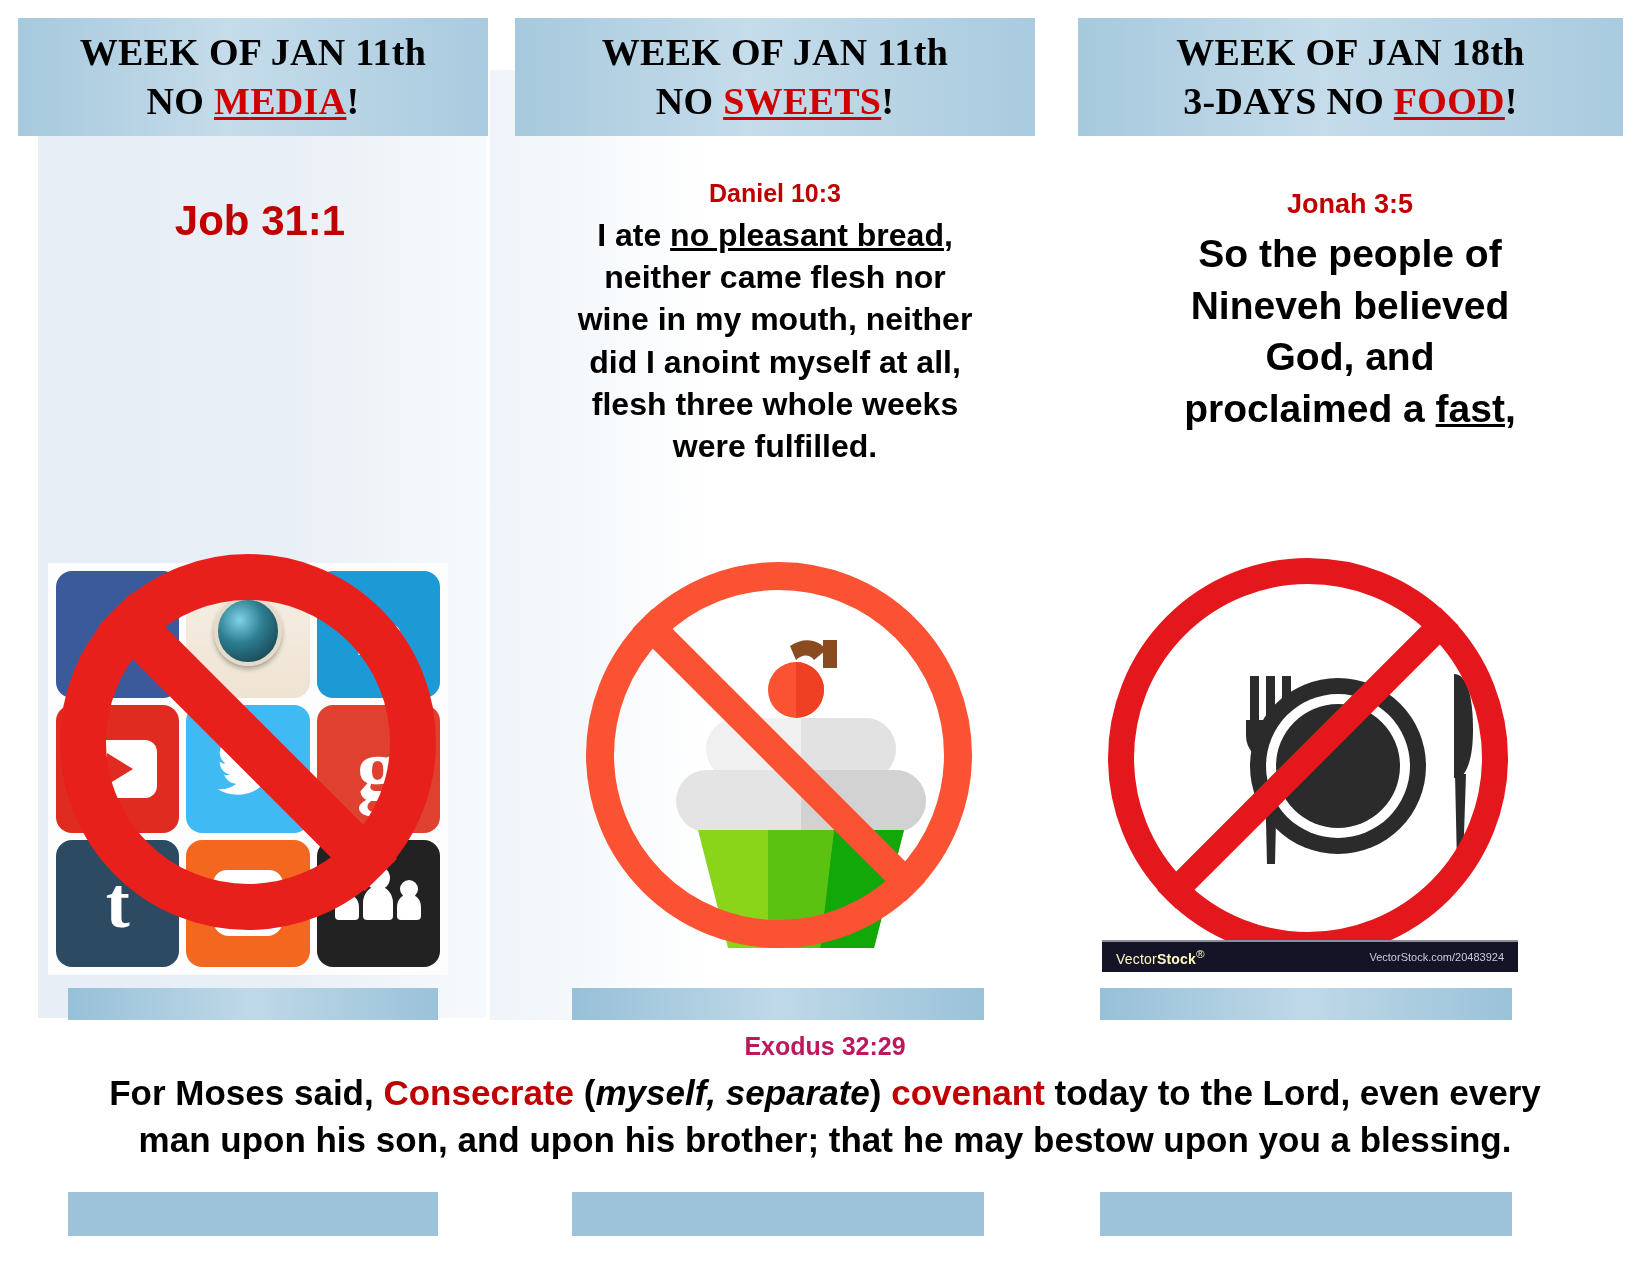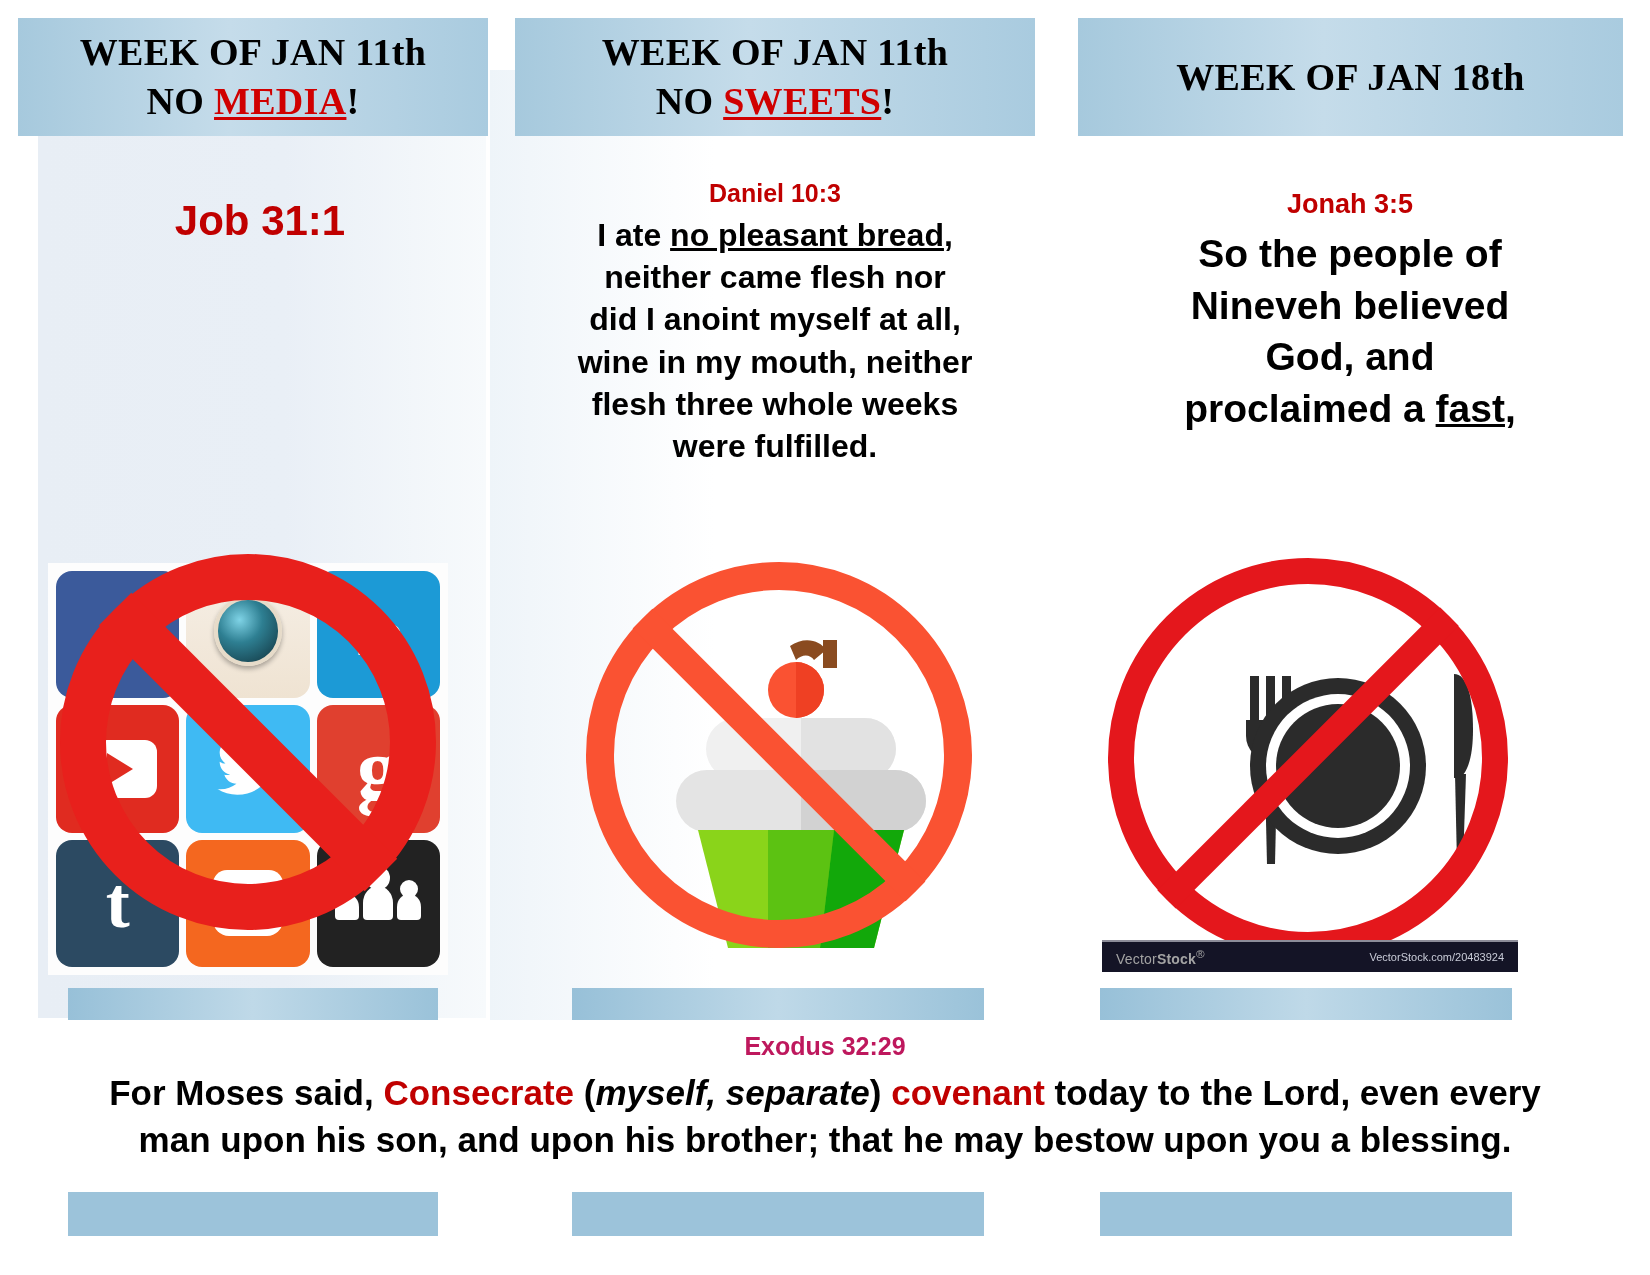--- a/index.html
+++ b/index.html
@@ -194,21 +194,21 @@
   .vs-bar {
     position: absolute;
     background: #141426;
     display: flex;
     align-items: center;
     justify-content: space-between;
     padding: 0 14px;
     box-sizing: border-box;
     border-top: 2px solid #8d8d99;
   }
-  .vs-left { color: #a3a3a3; font-size: 14px; letter-spacing: .2px; }
+  .vs-left { color: #fef9c3; font-size: 14px; letter-spacing: .2px; }
   .vs-left b { font-weight: bold; }
   .vs-right { color: #c9ccd8; font-size: 11px; }
 </style>
 </head>
 <body>
 
 <div class="stage">
 
   <div class="panel-bg" style="left:38px; top:128px; width:448px; height:890px;"></div>
   <div class="panel-bg" style="left:490px; top:70px; width:560px; height:950px; background:linear-gradient(90deg,#eef4f9 0%,#ffffff 40%,#ffffff 100%);"></div>
@@ -222,33 +222,36 @@
 
   <div class="banner" style="left:515px; top:18px; width:520px; height:118px;">
     <div class="bline">WEEK OF JAN 11th</div>
     <div class="bline">
       <span>NO </span><span class="red-u">SWEETS</span><span>!</span>
     </div>
   </div>
 
   <div class="banner" style="left:1078px; top:18px; width:545px; height:118px;">
     <div class="bline">WEEK OF JAN 18th</div>
+    <div class="bline">
+      <span>3-DAYS NO </span><span class="red-u">FOOD</span><span>!</span>
+    </div>
   </div>
 
   <div class="verse-wrap c1" style="left:40px; top:196px; width:440px;">
     <div class="verse-ref">Job 31:1</div>
   </div>
 
   <div class="verse-wrap c2" style="left:520px; top:178px; width:510px;">
     <div class="verse-ref">Daniel 10:3</div>
     <div class="verse-body">
       <div><span>I ate </span><span class="u">no pleasant bread</span><span>,</span></div>
       <div>neither came flesh nor</div>
+      <div>wine in my mouth, neither</div>
       <div>did I anoint myself at all,</div>
-      <div>wine in my mouth, neither</div>
       <div>flesh three whole weeks</div>
       <div>were fulfilled.</div>
     </div>
   </div>
 
   <div class="verse-wrap c3" style="left:1085px; top:188px; width:530px;">
     <div class="verse-ref">Jonah 3:5</div>
     <div class="verse-body">
       <div>So the people of</div>
       <div>Nineveh believed</div>

